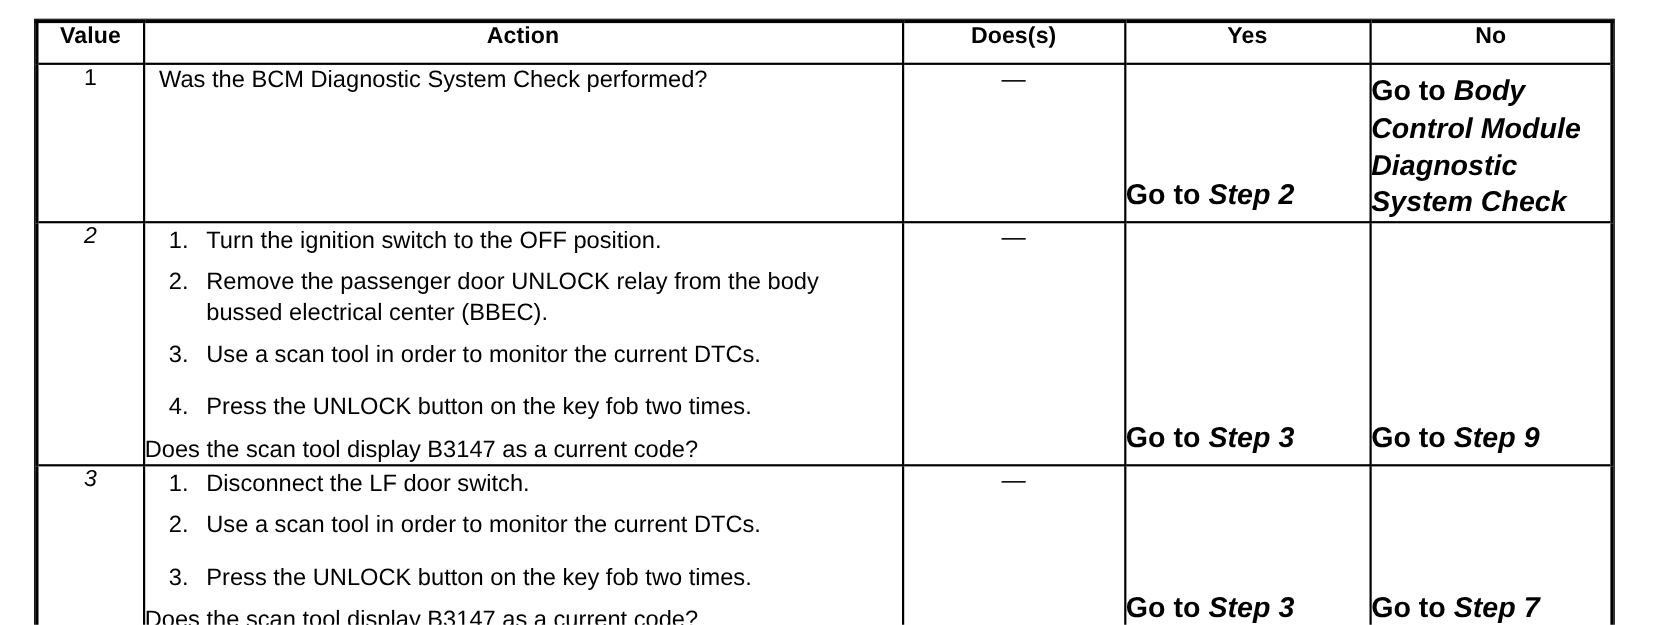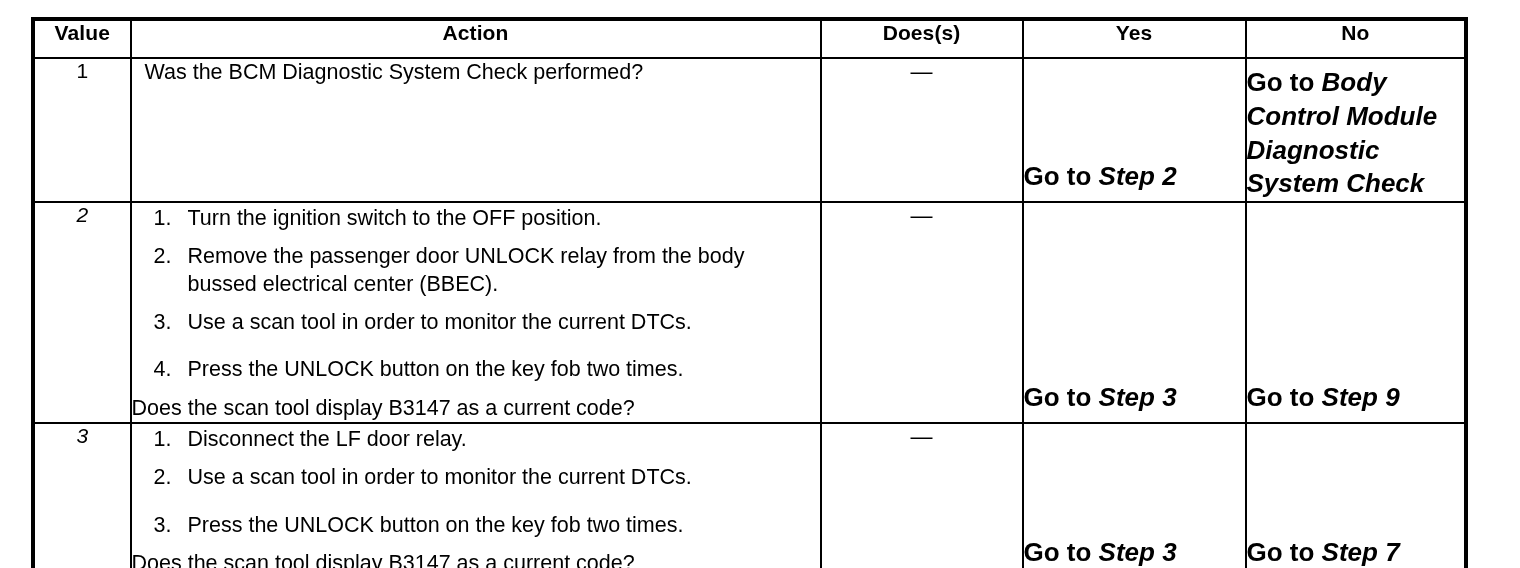--- a/index.html
+++ b/index.html
@@ -185,21 +185,21 @@
             <p class="tail">Does the scan tool display B3147 as a current code?</p>
           </td>
           <td class="value-cell">—</td>
           <td class="branch-cell align-bottom"><span>Go to </span><span class="ref">Step 3</span></td>
           <td class="branch-cell align-bottom"><span>Go to </span><span class="ref">Step 9</span></td>
         </tr>
         <tr>
           <td class="step-cell"><span class="stepnum">3</span></td>
           <td class="action-cell">
             <ol class="steps">
-              <li>Disconnect the LF door relay.</li>
+              <li>Disconnect the LF door switch.</li>
               <li>Use a scan tool in order to monitor the current DTCs.</li>
               <li>Press the UNLOCK button on the key fob two times.</li>
             </ol>
             <p class="tail">Does the scan tool display B3147 as a current code?</p>
           </td>
           <td class="value-cell">—</td>
           <td class="branch-cell align-bottom"><span>Go to </span><span class="ref">Step 3</span></td>
           <td class="branch-cell align-bottom"><span>Go to </span><span class="ref">Step 7</span></td>
         </tr>
       </tbody>

